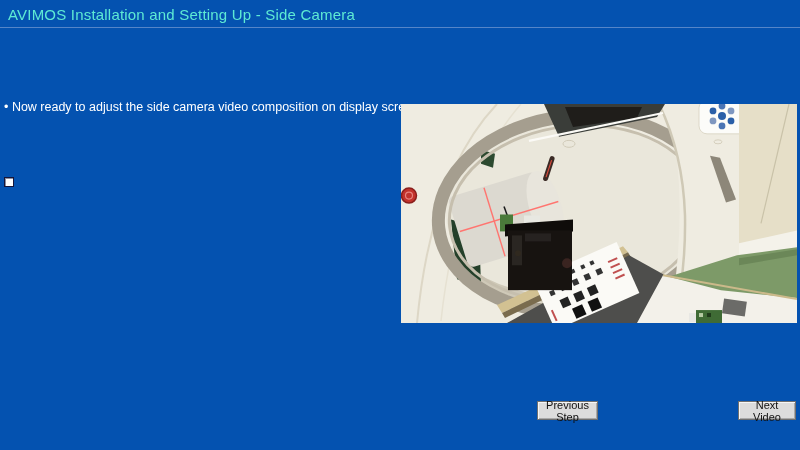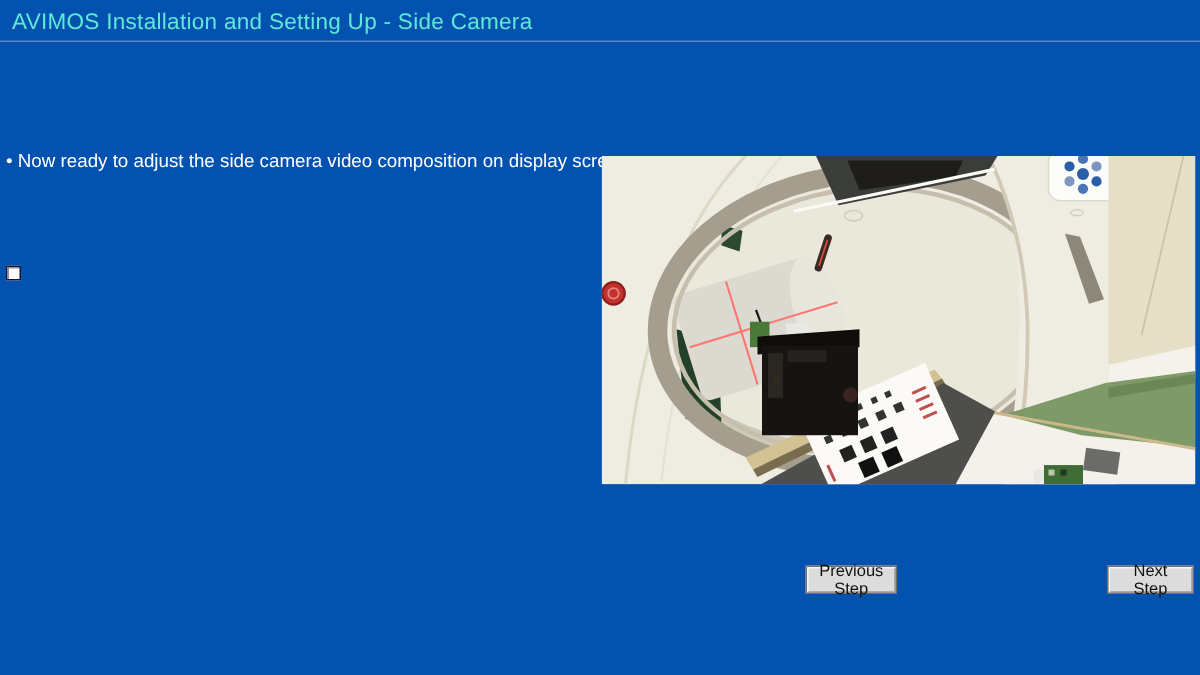--- a/index.html
+++ b/index.html
@@ -38,21 +38,21 @@
     overflow:hidden;
   }
   .photo-frame svg{display:block;width:100%;height:100%;}
   .nav-button{
     position:absolute;height:19px;
     background:#dcdcdc;border:1px solid #707070;
     box-shadow:inset 1px 1px 0 #f6f6f6, inset -1px -1px 0 #a9a9a9;
     font-family:"Liberation Sans","DejaVu Sans",sans-serif;
     font-size:11px;color:#111111;
     display:flex;align-items:center;justify-content:center;
-    padding:0 6px;box-sizing:border-box;cursor:pointer;border-radius:0;
+    padding:0 6px;box-sizing:border-box;cursor:pointer;border-radius:0;margin-top:24px;
   }
   .btn-prev{left:537px;top:377px;width:61px;}
   .btn-next{left:738px;top:377px;width:58px;}
 </style>
 </head>
 <body>
 
 <div class="slide-title">AVIMOS Installation and Setting Up - Side Camera</div>
 <div class="title-rule"></div>
 
@@ -180,13 +180,13 @@
     <g>
       <polygon points="143,0 264,0 256,13 158,33" fill="#3a3d39"></polygon>
       <polygon points="164,3 241,3 236,14 172,23" fill="#1f1d1a"></polygon>
       <path d="M 128,37 L 262,9" stroke="#fbfaf6" stroke-width="2.2" fill="none"></path>
       <ellipse cx="168" cy="40" rx="6" ry="3.5" fill="none" stroke="#d0cab8" stroke-width="1"></ellipse>
     </g>
   </svg>
 </div>
 
 <button class="nav-button btn-prev">Previous Step</button>
-<button class="nav-button btn-next">Next Step</button>
+<button class="nav-button btn-next">Next Video</button>
 
 </body></html>

